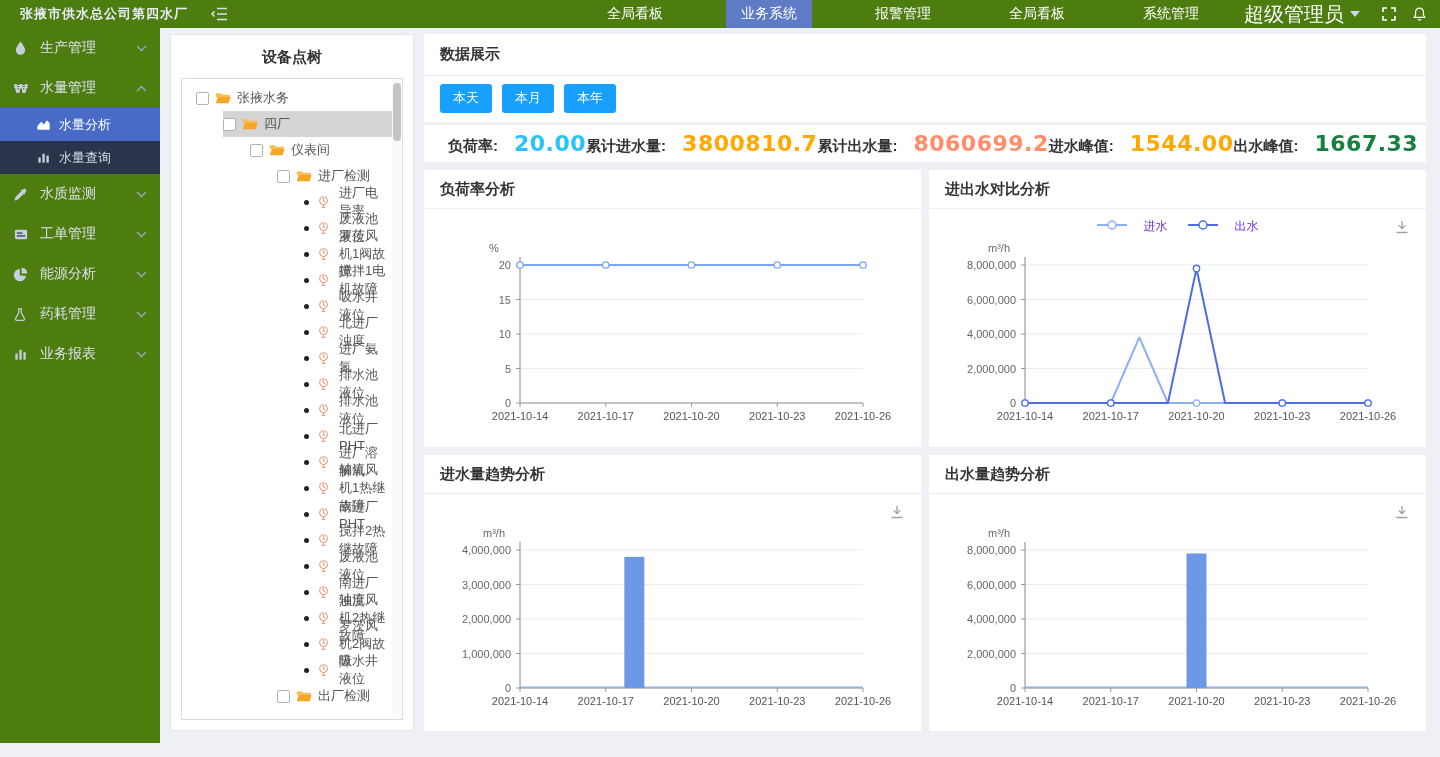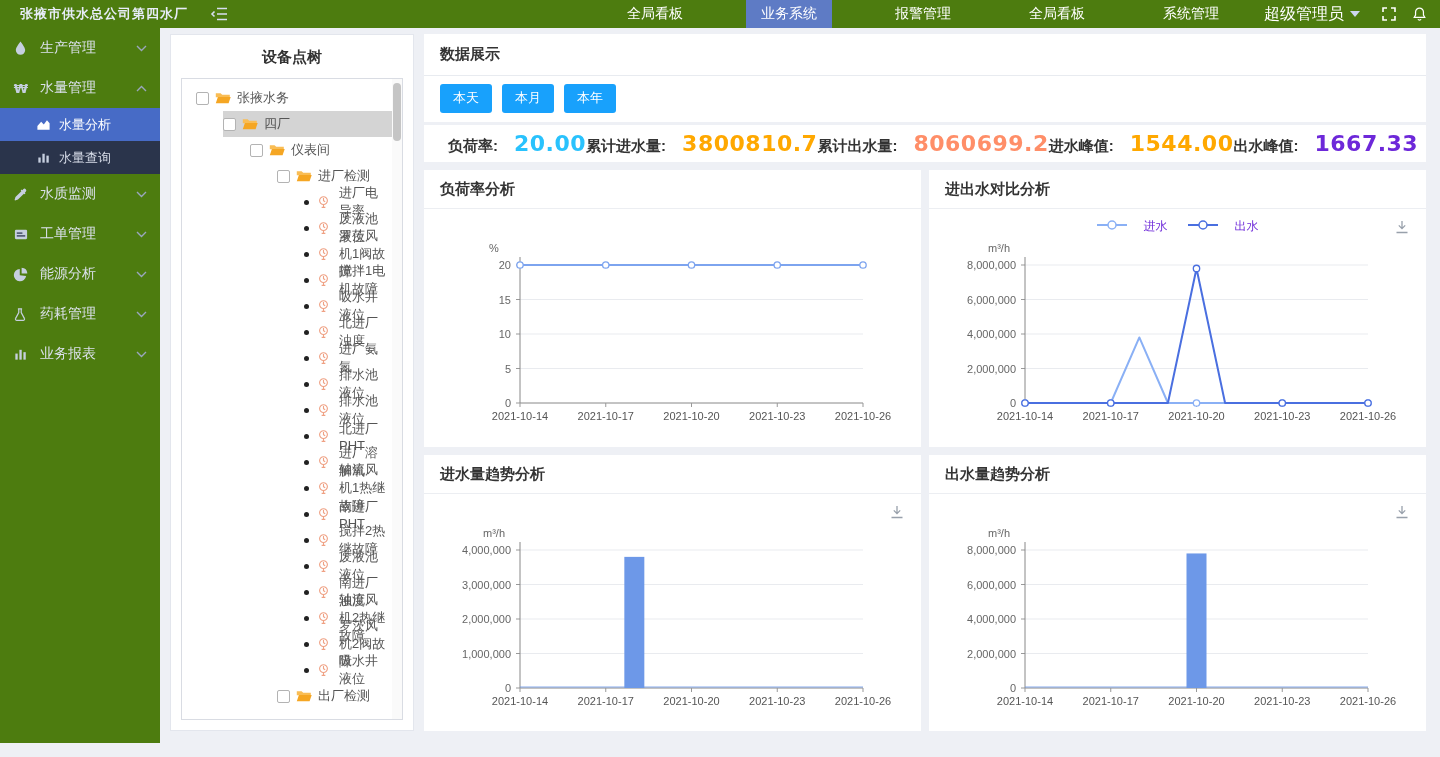--- a/index.html
+++ b/index.html
@@ -6,21 +6,21 @@
   html,body { width:1440px; height:757px; overflow:hidden; }
   body { font-family:"Liberation Sans","DejaVu Sans",sans-serif; background:#eef0f5; color:#333; }
 
   
   .topbar { height:28px; background:#4d7c0f; display:flex; align-items:center; color:#fff; }
   .topbar-title { margin-left:20px; font-size:13px; font-weight:bold; letter-spacing:1px; color:#e8edf9; white-space:nowrap; }
   .collapse-btn { margin-left:20px; width:22px; height:22px; display:flex; align-items:center; justify-content:center; cursor:pointer; }
   .topnav { margin-left:auto; display:flex; height:100%;gap:48px; }
   .topnav-item { display:flex; align-items:center; padding:0 15px; font-size:14px; cursor:pointer; white-space:nowrap; }
   .topnav-item.active { background:#5e7bc5; }
-  .user { display:flex; align-items:center; gap:6px; margin:0 14px 0 30px; font-size:16px; cursor:pointer; white-space:nowrap; }
+  .user { display:flex; align-items:center; gap:6px; margin:0 14px 0 30px; font-size:20px; cursor:pointer; white-space:nowrap; }
   .tb-icon { width:30px; height:30px; display:flex; align-items:center; justify-content:center; cursor:pointer; }
 
   
   .shell { display:flex; height:715px; }
   .sidebar { width:160px; background:#4d7c0f; flex-shrink:0; }
   .side-item { height:40px; display:flex; align-items:center; padding:0 13px; font-size:14px; color:#dbe1ec; cursor:pointer; }
   .side-item .s-ico { width:17px; height:17px; margin-right:10px; color:#c6cfdf; flex-shrink:0; display:flex; align-items:center; }
   .side-item .chev { margin-left:auto; color:#9aa6bd; display:flex; }
   .submenu { background:#2a344b; }
   .sub-item { height:33px; display:flex; align-items:center; padding-left:36px; font-size:13px; color:#d6dce8; cursor:pointer; }
@@ -536,21 +536,21 @@
           <div class="stat">
             <span class="stat-label">累计出水量:</span>
             <span class="stat-value" style="color: rgb(255, 142, 104);">8060699.2</span>
           </div>
           <div class="stat">
             <span class="stat-label">进水峰值:</span>
             <span class="stat-value" style="color: rgb(255, 168, 0);">1544.00</span>
           </div>
           <div class="stat">
             <span class="stat-label">出水峰值:</span>
-            <span class="stat-value" style="color: #6d28d9;">1667.33</span>
+            <span class="stat-value" style="color: #15803d;">1667.33</span>
           </div>
         </div>
       <div class="charts" id="charts">
           <section class="chart-card">
             <div class="chart-title">负荷率分析</div>
             <div class="chart-body">
               <div class="chart-tools"></div>
               <div class="chart-host"><svg width="481" height="192">
                   <line x1="84" y1="162" x2="88" y2="162" stroke="#999"></line>
                   <text x="79" y="166" text-anchor="end" fill="#666" font-size="11">0</text>

